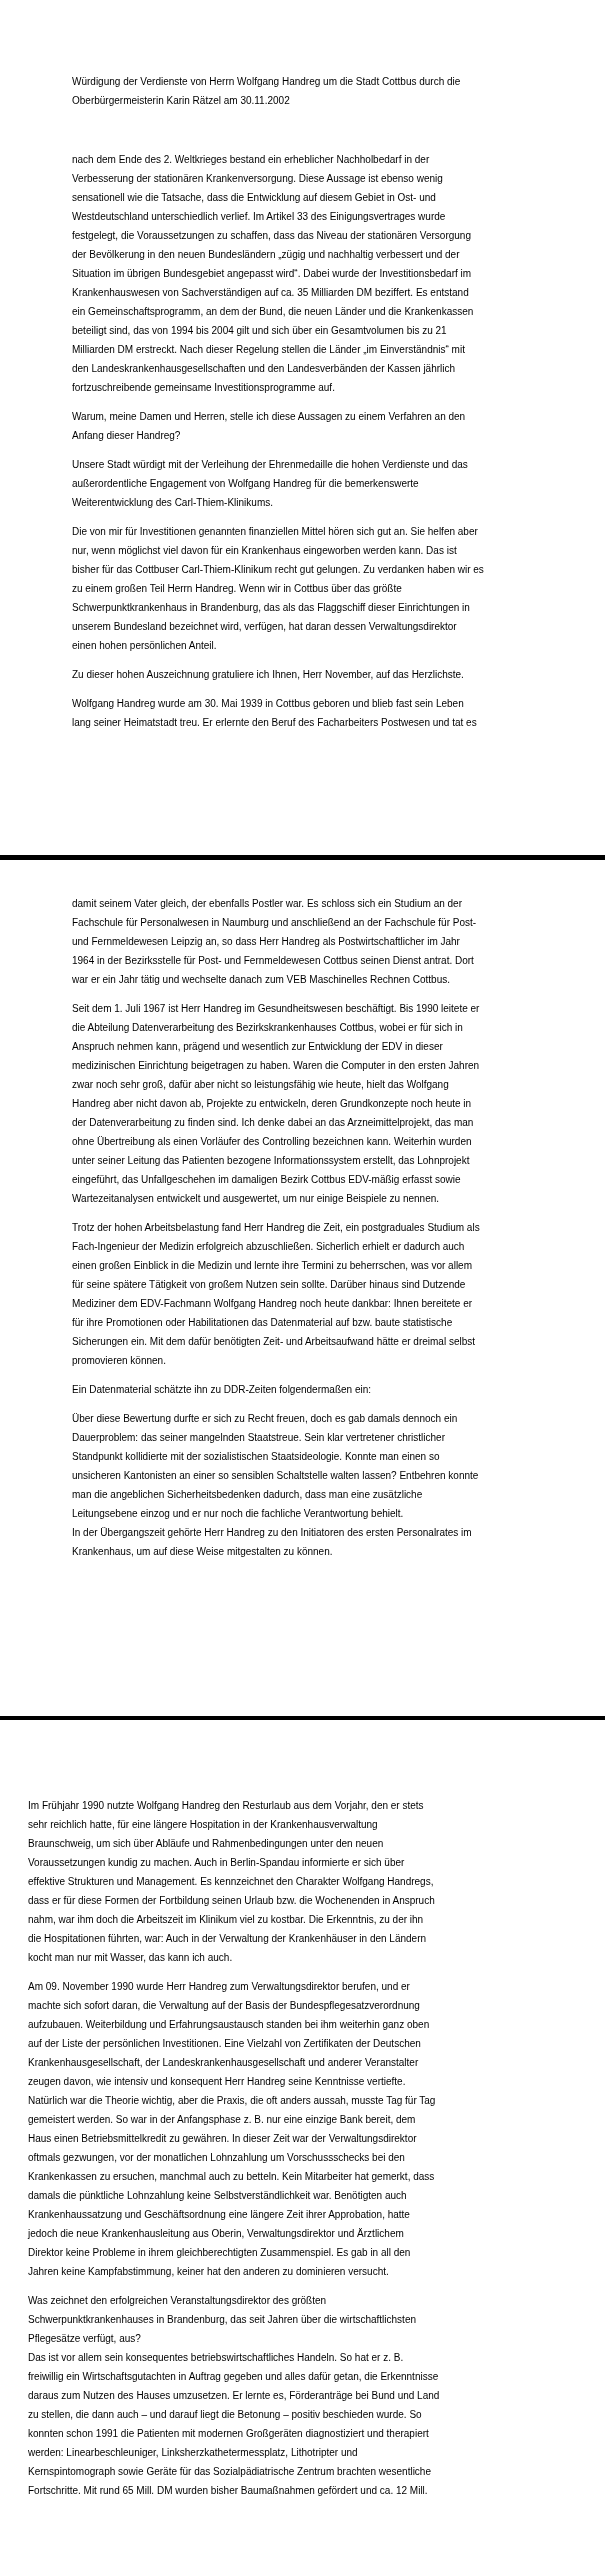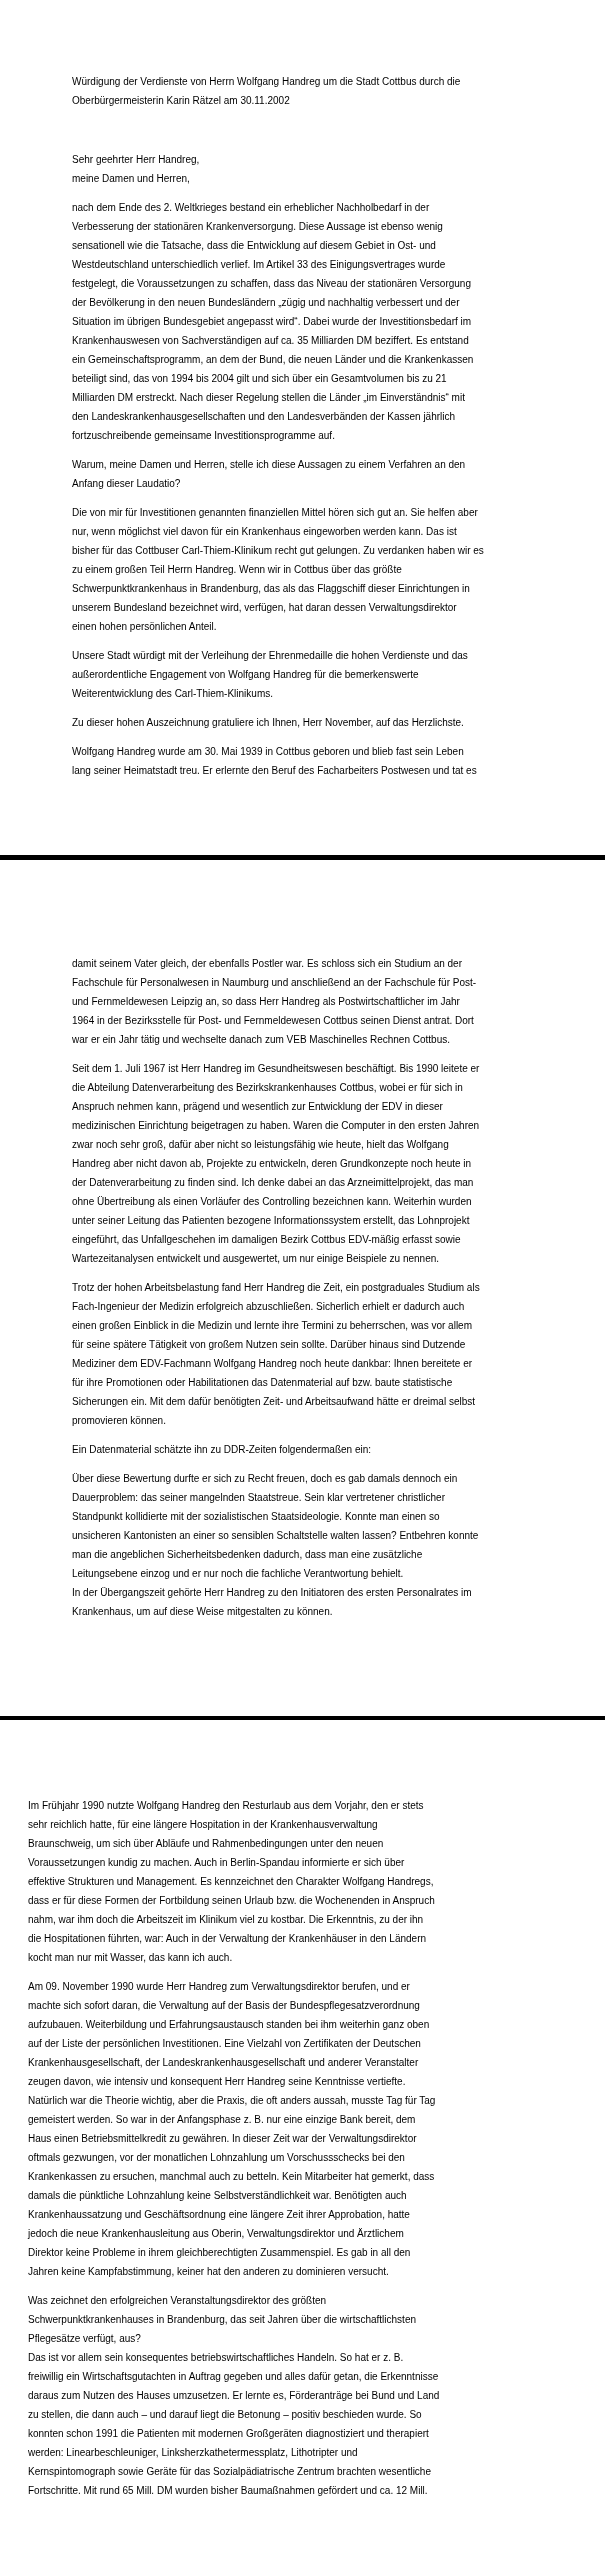--- a/index.html
+++ b/index.html
@@ -15,21 +15,21 @@
     background: #ffffff;
   }
   .page {
     box-sizing: border-box;
     width: 605px;
     background: #ffffff;
     overflow: hidden;
     padding: 72px 53px 0 72px;
   }
   .page.p1 { height: 855px; }
-  .page.p2 { height: 856px; padding-top: 94px; }
+  .page.p2 { height: 856px; padding-top: 34px; }
   .page.p3 { height: 855px; padding-top: 76px; padding-left: 28px; }
   .page-break {
     width: 605px;
     height: 4.6px;
     background: #000000;
   }
   .para {
     font-family: "Liberation Sans", sans-serif;
     font-size: 10px;
     line-height: 19px;
@@ -41,47 +41,45 @@
     margin-bottom: 40px;
   }
 </style>
 </head>
 <body>
 
 <div class="doc">
   <div class="page p1">
       <div class="para title">Würdigung der Verdienste von Herrn Wolfgang Handreg um die Stadt Cottbus durch die
 Oberbürgermeisterin Karin Rätzel am 30.11.2002</div>
-      <div class="para body">Sehr geehrter Herr Handreg,
-meine Damen und Herren,</div>
       <div class="para body">nach dem Ende des 2. Weltkrieges bestand ein erheblicher Nachholbedarf in der
 Verbesserung der stationären Krankenversorgung. Diese Aussage ist ebenso wenig
 sensationell wie die Tatsache, dass die Entwicklung auf diesem Gebiet in Ost- und
 Westdeutschland unterschiedlich verlief. Im Artikel 33 des Einigungsvertrages wurde
 festgelegt, die Voraussetzungen zu schaffen, dass das Niveau der stationären Versorgung
 der Bevölkerung in den neuen Bundesländern „zügig und nachhaltig verbessert und der
 Situation im übrigen Bundesgebiet angepasst wird“. Dabei wurde der Investitionsbedarf im
 Krankenhauswesen von Sachverständigen auf ca. 35 Milliarden DM beziffert. Es entstand
 ein Gemeinschaftsprogramm, an dem der Bund, die neuen Länder und die Krankenkassen
 beteiligt sind, das von 1994 bis 2004 gilt und sich über ein Gesamtvolumen bis zu 21
 Milliarden DM erstreckt. Nach dieser Regelung stellen die Länder „im Einverständnis“ mit
 den Landeskrankenhausgesellschaften und den Landesverbänden der Kassen jährlich
 fortzuschreibende gemeinsame Investitionsprogramme auf.</div>
       <div class="para body">Warum, meine Damen und Herren, stelle ich diese Aussagen zu einem Verfahren an den
-Anfang dieser Laudatio?</div>
+Anfang dieser Handreg?</div>
+      <div class="para body">Unsere Stadt würdigt mit der Verleihung der Ehrenmedaille die hohen Verdienste und das
+außerordentliche Engagement von Wolfgang Handreg für die bemerkenswerte
+Weiterentwicklung des Carl-Thiem-Klinikums.</div>
       <div class="para body">Die von mir für Investitionen genannten finanziellen Mittel hören sich gut an. Sie helfen aber
 nur, wenn möglichst viel davon für ein Krankenhaus eingeworben werden kann. Das ist
 bisher für das Cottbuser Carl-Thiem-Klinikum recht gut gelungen. Zu verdanken haben wir es
 zu einem großen Teil Herrn Handreg. Wenn wir in Cottbus über das größte
 Schwerpunktkrankenhaus in Brandenburg, das als das Flaggschiff dieser Einrichtungen in
 unserem Bundesland bezeichnet wird, verfügen, hat daran dessen Verwaltungsdirektor
 einen hohen persönlichen Anteil.</div>
-      <div class="para body">Unsere Stadt würdigt mit der Verleihung der Ehrenmedaille die hohen Verdienste und das
-außerordentliche Engagement von Wolfgang Handreg für die bemerkenswerte
-Weiterentwicklung des Carl-Thiem-Klinikums.</div>
       <div class="para body">Zu dieser hohen Auszeichnung gratuliere ich Ihnen, Herr November, auf das Herzlichste.</div>
       <div class="para body">Wolfgang Handreg wurde am 30. Mai 1939 in Cottbus geboren und blieb fast sein Leben
 lang seiner Heimatstadt treu. Er erlernte den Beruf des Facharbeiters Postwesen und tat es</div>
     </div>
   <div class="page-break"></div>
   <div class="page p2">
       <div class="para body">damit seinem Vater gleich, der ebenfalls Postler war. Es schloss sich ein Studium an der
 Fachschule für Personalwesen in Naumburg und anschließend an der Fachschule für Post-
 und Fernmeldewesen Leipzig an, so dass Herr Handreg als Postwirtschaftlicher im Jahr
 1964 in der Bezirksstelle für Post- und Fernmeldewesen Cottbus seinen Dienst antrat. Dort

